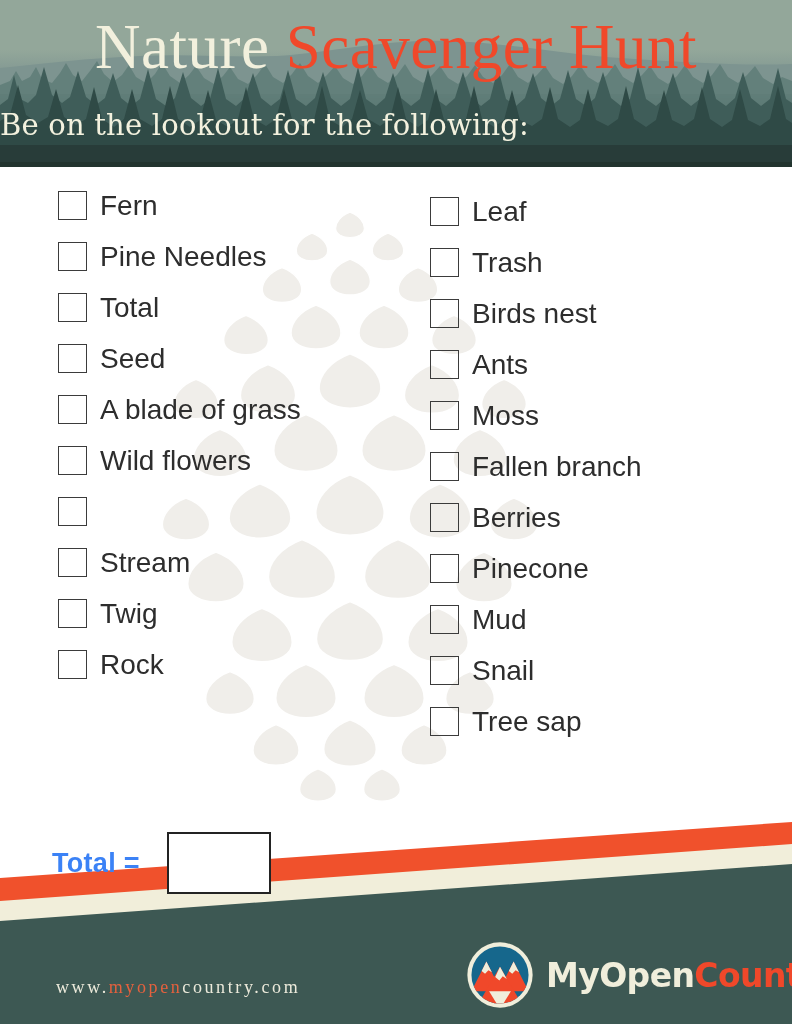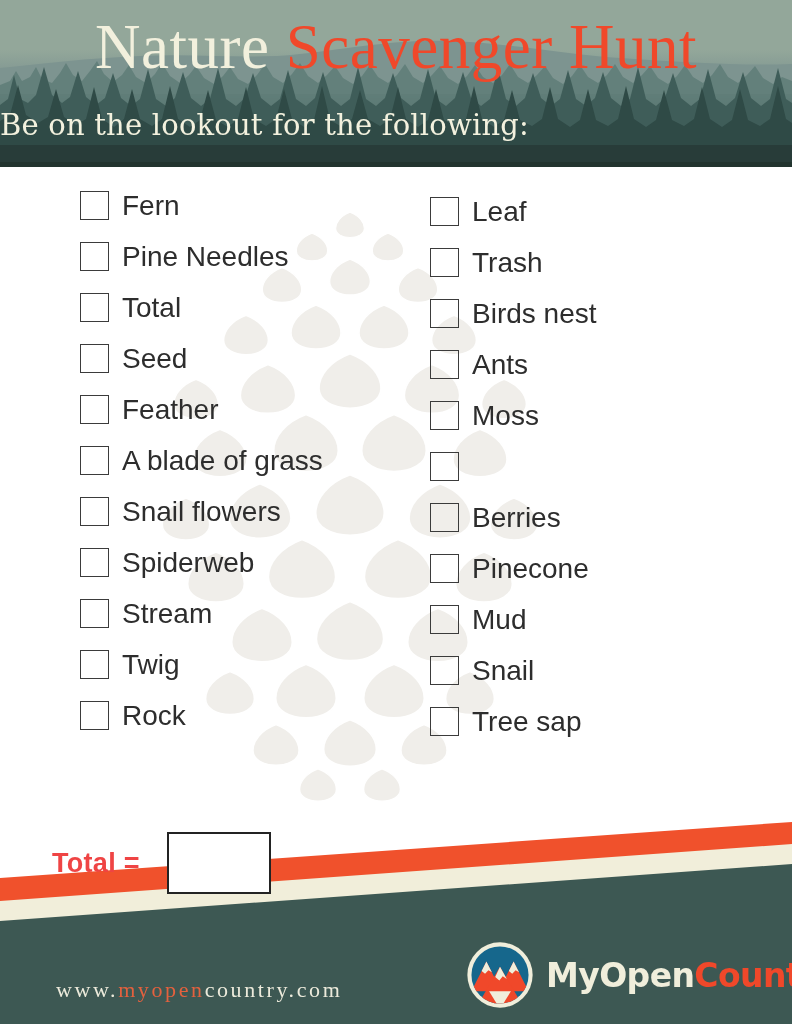--- a/index.html
+++ b/index.html
@@ -75,21 +75,21 @@
     pointer-events:none;
   }
 
   
   .checklist {
     position:absolute; left:0; top:180px;
     width:792px; height:650px;
     z-index:3;
   }
   .col { position:absolute; top:0; }
-  .col-left  { left:80px;  width:360px; }
+  .col-left  { left:58px;  width:360px; }
   .col-right { left:430px; width:340px; padding-top:6px; }
 
   .item {
     display:flex;
     align-items:center;
     height:51px;
   }
   .cbox {
     width:29px; height:29px;
     border:1.6px solid #3b3b3b;
@@ -107,21 +107,21 @@
 
   
   .total-row {
     position:absolute; left:52px; top:832px;
     display:flex; align-items:center;
     z-index:4;
   }
   .total-label {
     font-family:"Liberation Sans", sans-serif;
     font-size:27px; font-weight:bold;
-    color:#ef4444;
+    color:#3b82f6;
     letter-spacing:0.3px;
   }
   .total-box {
     margin-left:27px;
     width:104px; height:62px;
     border:2.4px solid #232323;
     background:#ffffff;
   }
 
   
@@ -143,21 +143,21 @@
   }
   .foot-orange {
     position:absolute; left:0; top:0; width:792px; height:204px;
     background:#f0512c;
     clip-path:polygon(0 58px, 792px 2px, 792px 24px, 0 81px);
   }
 
   .site-url {
     position:absolute; left:56px; top:977px;
     font-family:"Liberation Serif", serif;
-    font-size:22px;
+    font-size:18px;
     letter-spacing:2.6px;
     z-index:6;
     white-space:nowrap;
   }
   .u-cream { color:#eceadb; }
   .u-orange { color:#e4613e; }
 
   .brand {
     position:absolute; left:466px; top:941px;
     display:flex; align-items:center;
@@ -398,33 +398,28 @@
         <div class="item">
           <div class="cbox"></div>
           <span class="ilabel">Total</span>
         </div>
         <div class="item">
           <div class="cbox"></div>
           <span class="ilabel">Seed</span>
         </div>
         <div class="item">
           <div class="cbox"></div>
-          <span class="ilabel">Feather</span>
-        </div>
-        <div class="item">
-          <div class="cbox"></div>
           <span class="ilabel">A blade of grass</span>
         </div>
         <div class="item">
           <div class="cbox"></div>
-          <span class="ilabel">Snail flowers</span>
-        </div>
-        <div class="item">
-          <div class="cbox"></div>
-          <span class="ilabel">Spiderweb</span>
+          <span class="ilabel">Wild flowers</span>
+        </div>
+        <div class="item">
+          <div class="cbox"></div>
         </div>
         <div class="item">
           <div class="cbox"></div>
           <span class="ilabel">Stream</span>
         </div>
         <div class="item">
           <div class="cbox"></div>
           <span class="ilabel">Twig</span>
         </div>
         <div class="item">
@@ -448,20 +443,21 @@
         <div class="item">
           <div class="cbox"></div>
           <span class="ilabel">Ants</span>
         </div>
         <div class="item">
           <div class="cbox"></div>
           <span class="ilabel">Moss</span>
         </div>
         <div class="item">
           <div class="cbox"></div>
+          <span class="ilabel">Fallen branch</span>
         </div>
         <div class="item">
           <div class="cbox"></div>
           <span class="ilabel">Berries</span>
         </div>
         <div class="item">
           <div class="cbox"></div>
           <span class="ilabel">Pinecone</span>
         </div>
         <div class="item">

